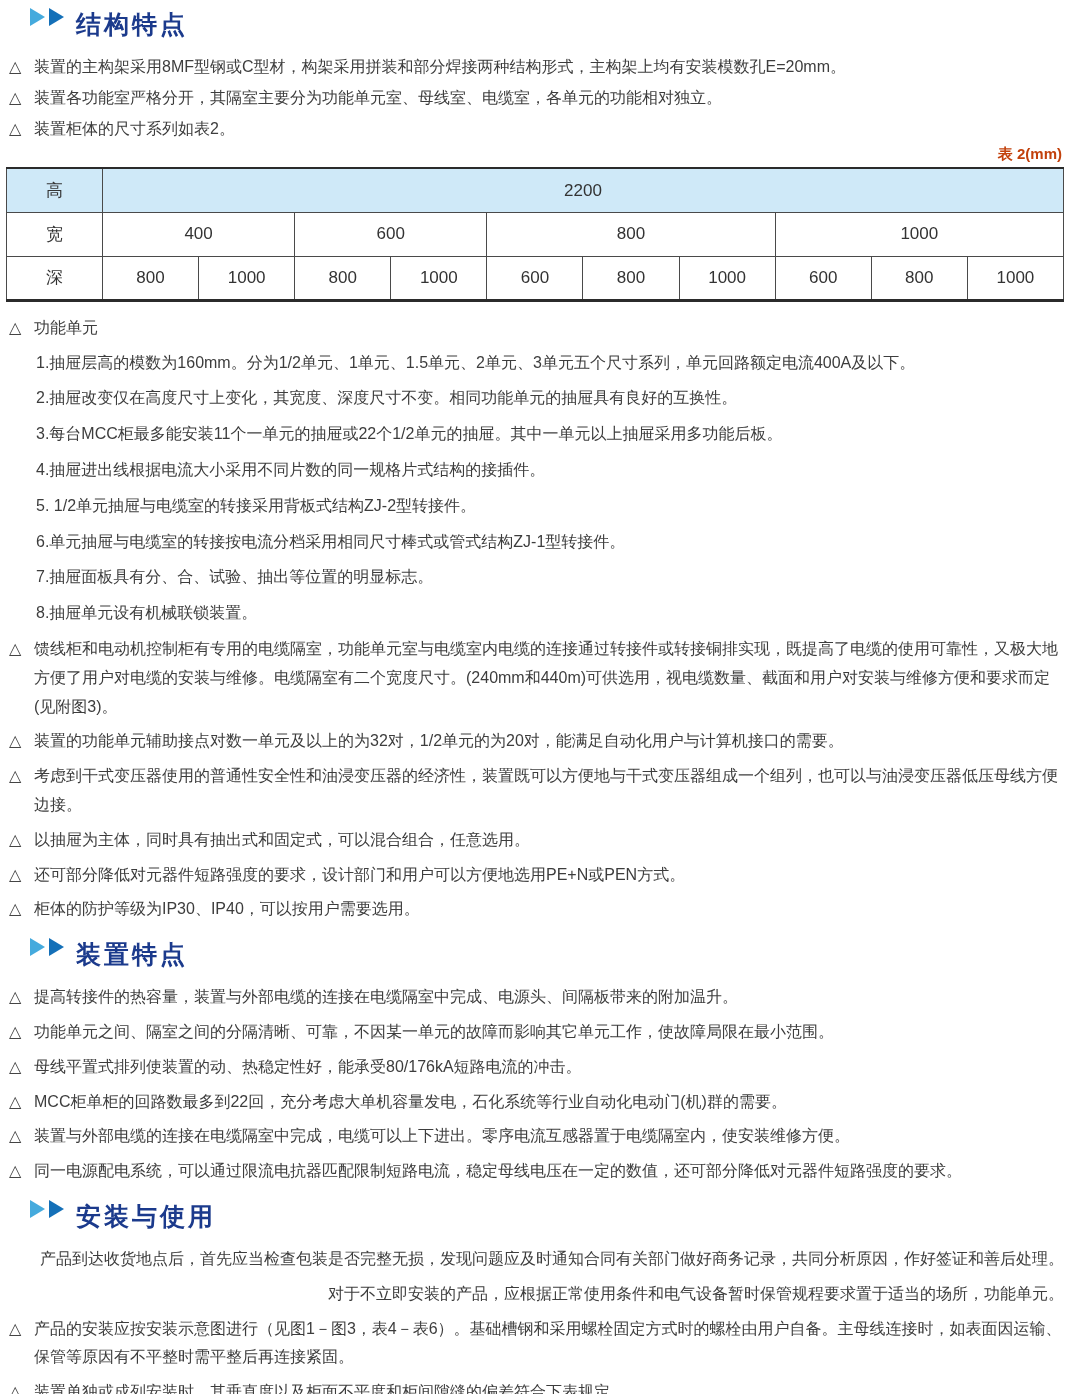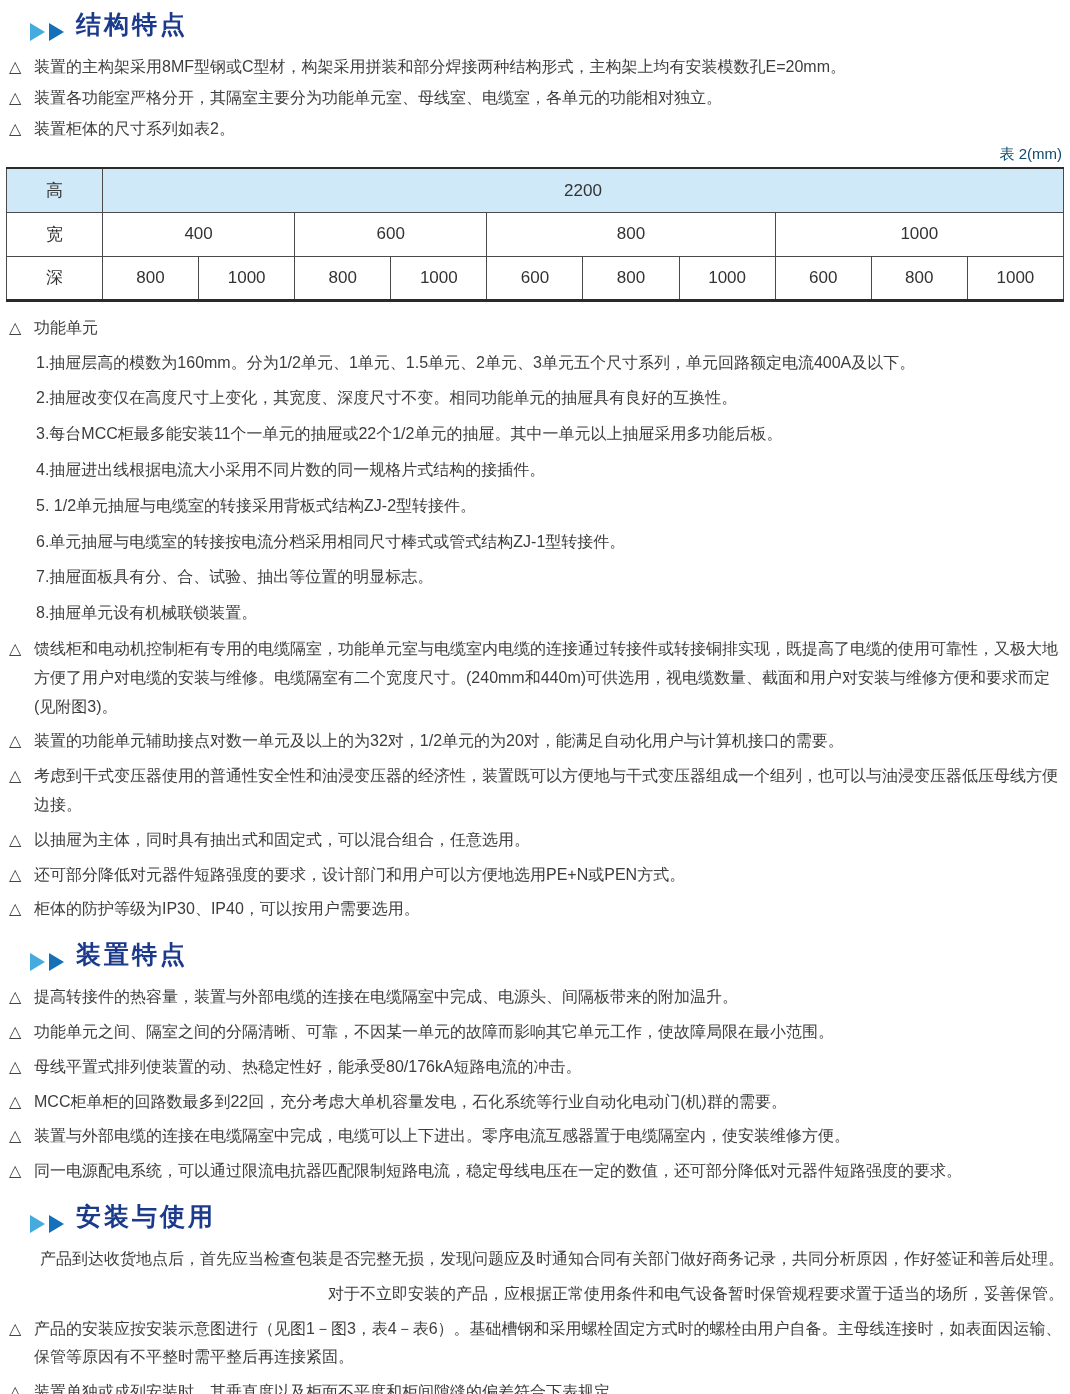--- a/index.html
+++ b/index.html
@@ -9,21 +9,21 @@
     height: 1394px;
     overflow: hidden;
     font-family: "Liberation Sans", "DejaVu Sans", sans-serif;
     color: #3d3d3d;
     font-size: 16px;
     padding: 6px 6px 0 6px;
   }
   
   .sec-header {
     display: flex;
-    align-items: flex-end;
+    align-items: flex-start;
     margin: 14px 0 12px 0;
     padding-left: 24px;
   }
   .sec-header.first { margin-top: 2px; }
   .arrow {
     width: 0; height: 0;
     border-top: 9px solid transparent;
     border-bottom: 9px solid transparent;
     margin-right: 4px;
   }
@@ -57,22 +57,23 @@
   .tight .item { margin-bottom: 2px; }
   
   .numitem {
     margin: 0 0 7px 30px;
     line-height: 1.8;
   }
   
   .tbl-caption {
     text-align: right;
     font-size: 15px;
-    color: #0c4a6e;
+    color: #c2410c;
     margin: 2px 2px 3px 0;
+    font-weight: bold;
   }
   table.dims {
     width: 100%;
     border-collapse: collapse;
     table-layout: fixed;
     margin: 0 0 12px 0;
     border-top: 2px solid #2b2b2b;
     border-bottom: 3px solid #2b2b2b;
     font-size: 17px;
     color: #333;
@@ -230,21 +231,21 @@
   </p>
 </div>
 
 <div class="sec-header">
   <span class="arrow arrow-light"></span>
   <span class="arrow arrow-dark"></span>
   <span class="sec-title">安装与使用</span>
 </div>
 
 <p class="plain">产品到达收货地点后，首先应当检查包装是否完整无损，发现问题应及时通知合同有关部门做好商务记录，共同分析原因，作好签证和善后处理。</p>
-<p class="plain">对于不立即安装的产品，应根据正常使用条件和电气设备暂时保管规程要求置于适当的场所，妥善保管。</p>
+<p class="plain">对于不立即安装的产品，应根据正常使用条件和电气设备暂时保管规程要求置于适当的场所，功能单元。</p>
 
 <div>
   <p class="item">
     <span class="marker">△</span>
     <span>产品的安装应按安装示意图进行（见图1－图3，表4－表6）。基础槽钢和采用螺栓固定方式时的螺栓由用户自备。主母线连接时，如表面因运输、保管等原因有不平整时需平整后再连接紧固。</span>
   </p>
   <p class="item">
     <span class="marker">△</span>
     <span>装置单独或成列安装时，其垂直度以及柜面不平度和柜间隙缝的偏差符合下表规定。</span>
   </p>

